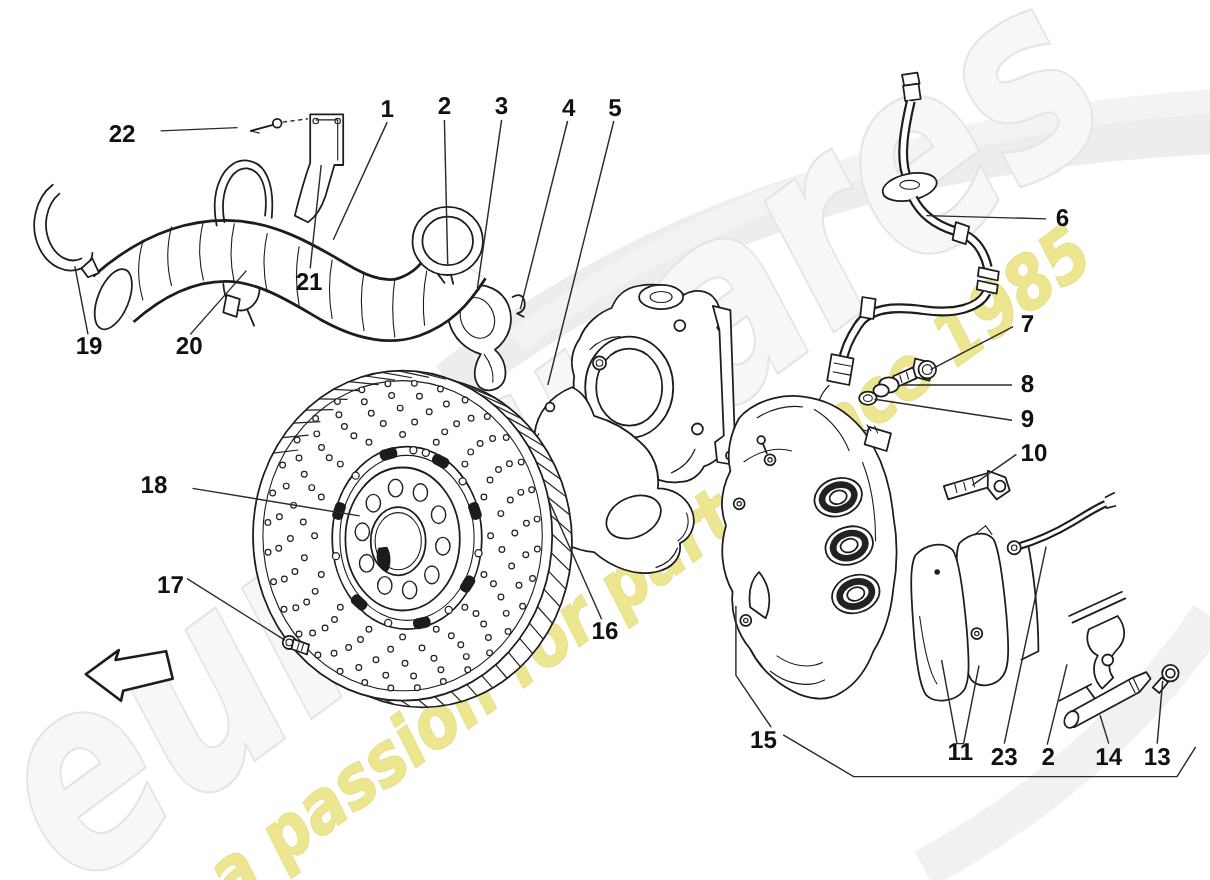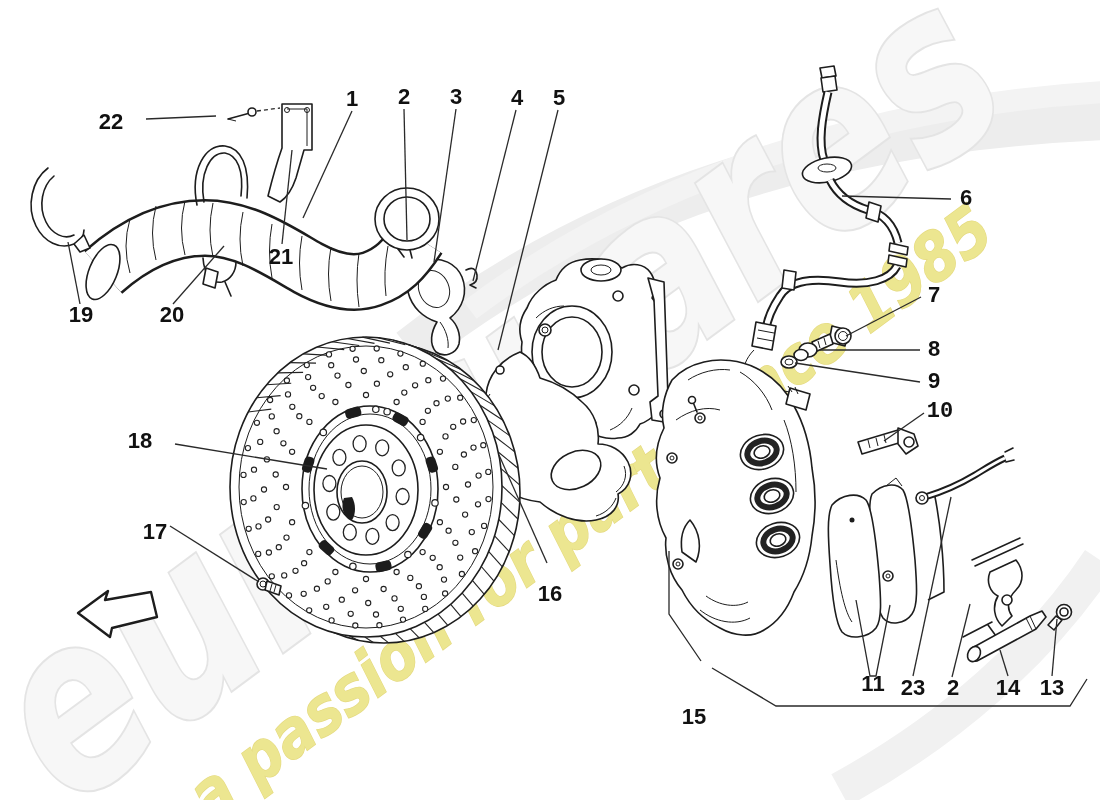--- a/index.html
+++ b/index.html
@@ -510,27 +510,27 @@
 <div id="callout-layer">
       <div class="callout" style="left: 352px; top: 99px;">1</div>
       <div class="callout" style="left: 404px; top: 97px;">2</div>
       <div class="callout" style="left: 456px; top: 97px;">3</div>
       <div class="callout" style="left: 517px; top: 98px;">4</div>
       <div class="callout" style="left: 559px; top: 98px;">5</div>
       <div class="callout" style="left: 966px; top: 198px;">6</div>
       <div class="callout" style="left: 934px; top: 295px;">7</div>
       <div class="callout" style="left: 934px; top: 349px;">8</div>
       <div class="callout" style="left: 934px; top: 381px;">9</div>
-      <div class="callout" style="left: 940px; top: 412px; font-family: Liberation Mono, monospace;">10</div>
+      <div class="callout" style="left: 940px; top: 412px;">10</div>
       <div class="callout" style="left: 873px; top: 684px;">11</div>
       <div class="callout" style="left: 953px; top: 688px;">2</div>
       <div class="callout" style="left: 1052px; top: 688px;">13</div>
       <div class="callout" style="left: 1008px; top: 688px;">14</div>
-      <div class="callout" style="left: 694px; top: 673px; margin-top: 44px;">15</div>
-      <div class="callout" style="left: 550px; top: 574px; margin-top: 20px;">16</div>
+      <div class="callout" style="left: 694px; top: 673px;">15</div>
+      <div class="callout" style="left: 550px; top: 574px;">16</div>
       <div class="callout" style="left: 155px; top: 532px;">17</div>
       <div class="callout" style="left: 140px; top: 441px;">18</div>
       <div class="callout" style="left: 81px; top: 315px;">19</div>
       <div class="callout" style="left: 172px; top: 315px;">20</div>
       <div class="callout" style="left: 281px; top: 257px;">21</div>
       <div class="callout" style="left: 111px; top: 122px;">22</div>
       <div class="callout" style="left: 913px; top: 688px;">23</div>
     </div>
 </div>
 

